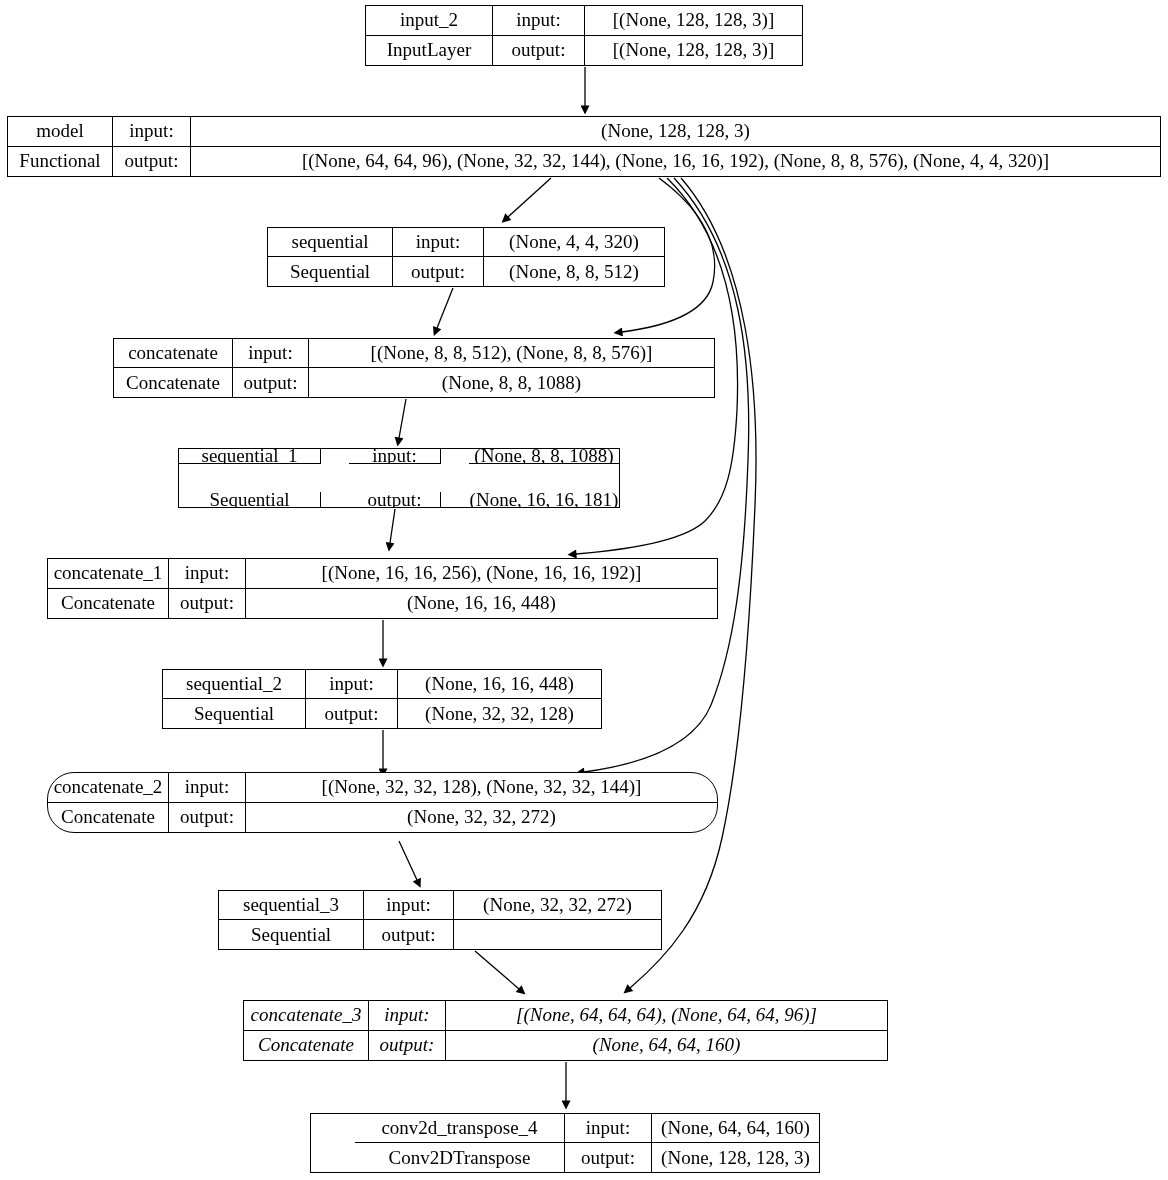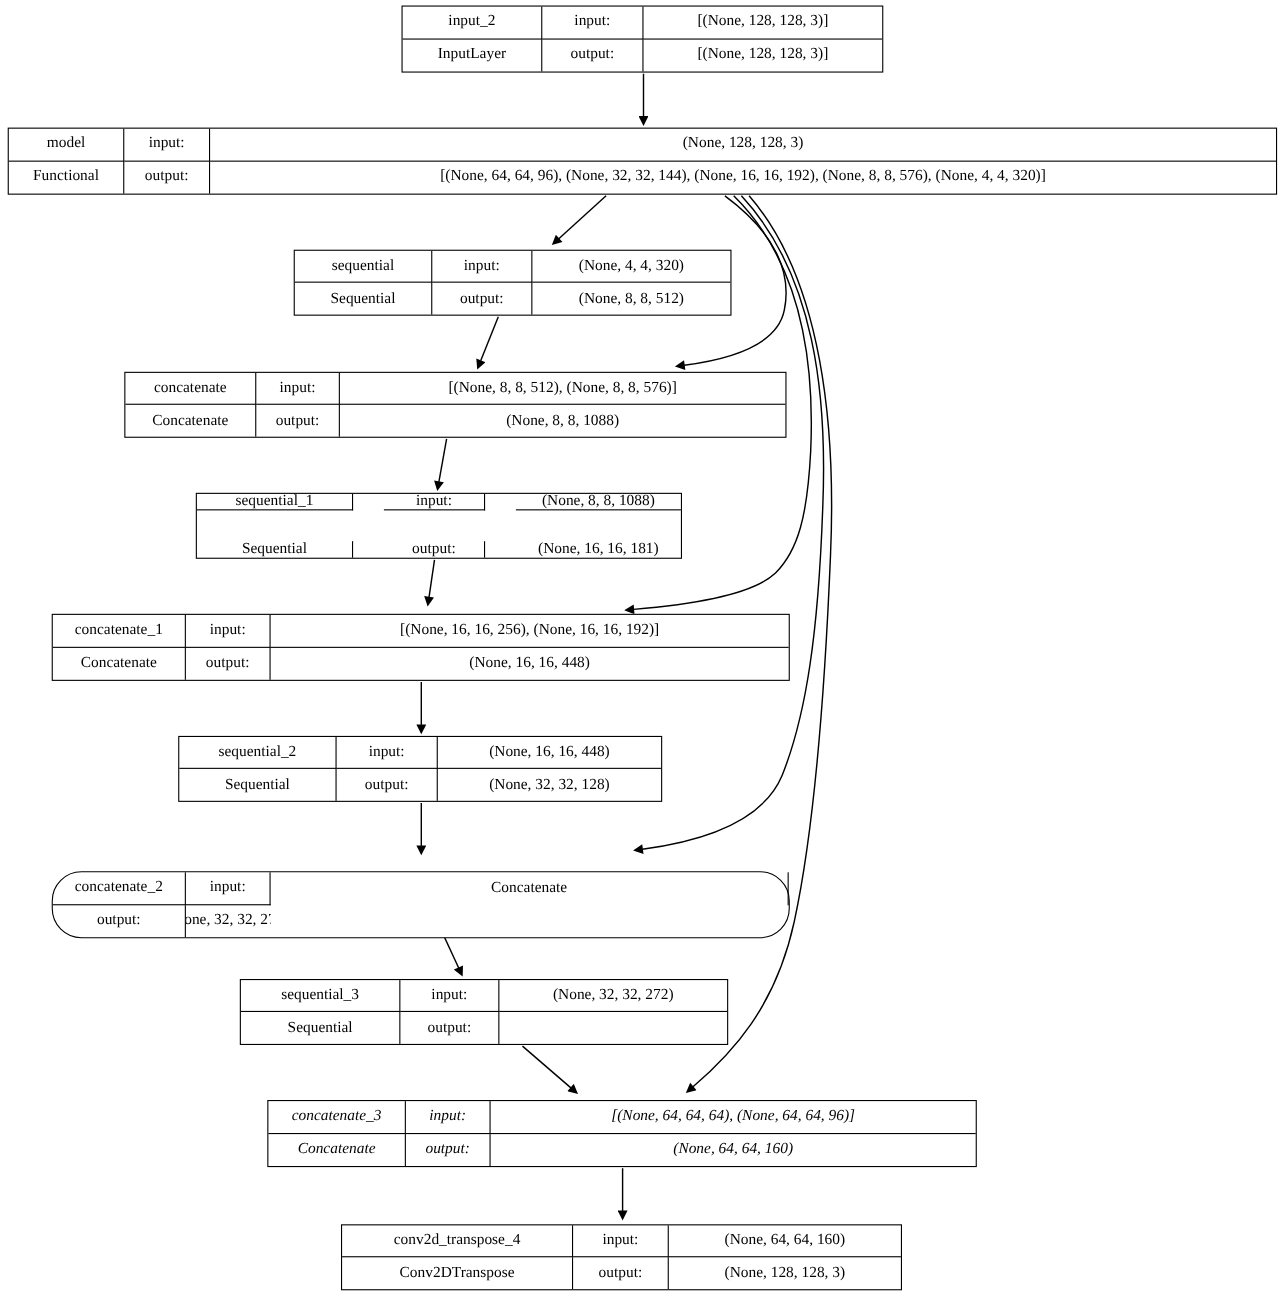--- a/index.html
+++ b/index.html
@@ -13,21 +13,21 @@
     position: absolute; left: 0; top: 0;
     width: 1168px; height: 1180px;
   }
   .node {
     position: absolute;
     display: grid;
     grid-template-rows: 1fr 1fr;
     background: #ffffff;
     border: 1px solid #000000;
     box-sizing: border-box;
-    font-size: 14px;
+    font-size: 19px;
     color: #000000;
     z-index: 2;
   }
   .cell {
     display: flex;
     align-items: center;
     justify-content: center;
     border-right: 1px solid #000000;
     border-bottom: 1px solid #000000;
     white-space: nowrap;
@@ -133,23 +133,24 @@
 
   <div class="node" style="left:162px;top:669px;width:440px;height:60px;grid-template-columns:143px 92px 1fr;">
     <div class="cell">sequential_2</div>
     <div class="cell">input:</div>
     <div class="cell c3">(None, 16, 16, 448)</div>
     <div class="cell r2">Sequential</div>
     <div class="cell r2">output:</div>
     <div class="cell c3 r2">(None, 32, 32, 128)</div>
   </div>
 
-  <div class="node" style="left:47px;top:792px;width:671px;height:61px;grid-template-columns:121px 77px 1fr;border-radius:27px;">
+  <div class="node" style="left:47px;top:772px;width:671px;height:61px;grid-template-columns:121px 77px 1fr;border-radius:27px;">
     <div class="cell">concatenate_2</div>
     <div class="cell">input:</div>
+    <div class="cell c3">[(None, 32, 32, 128), (None, 32, 32, 144)]</div>
     <div class="cell r2">Concatenate</div>
     <div class="cell r2">output:</div>
     <div class="cell c3 r2">(None, 32, 32, 272)</div>
   </div>
 
   <div class="node" style="left:218px;top:890px;width:444px;height:60px;grid-template-columns:145px 90px 1fr;">
     <div class="cell">sequential_3</div>
     <div class="cell">input:</div>
     <div class="cell c3">(None, 32, 32, 272)</div>
     <div class="cell r2">Sequential</div>
@@ -158,21 +159,21 @@
 
   <div class="node" style="left:243px;top:1000px;width:645px;height:61px;grid-template-columns:125px 77px 1fr;font-style:italic;">
     <div class="cell">concatenate_3</div>
     <div class="cell">input:</div>
     <div class="cell c3">[(None, 64, 64, 64), (None, 64, 64, 96)]</div>
     <div class="cell r2">Concatenate</div>
     <div class="cell r2">output:</div>
     <div class="cell c3 r2">(None, 64, 64, 160)</div>
   </div>
 
-  <div class="node" style="left:310px;top:1113px;width:510px;height:60px;grid-template-columns:210px 87px 1fr;">
+  <div class="node" style="left:310px;top:1113px;width:510px;height:60px;grid-template-columns:210px 87px 1fr;padding-left:44px;">
     <div class="cell">conv2d_transpose_4</div>
     <div class="cell">input:</div>
     <div class="cell c3">(None, 64, 64, 160)</div>
     <div class="cell r2">Conv2DTranspose</div>
     <div class="cell r2">output:</div>
     <div class="cell c3 r2">(None, 128, 128, 3)</div>
   </div>
 
 </div>
 

